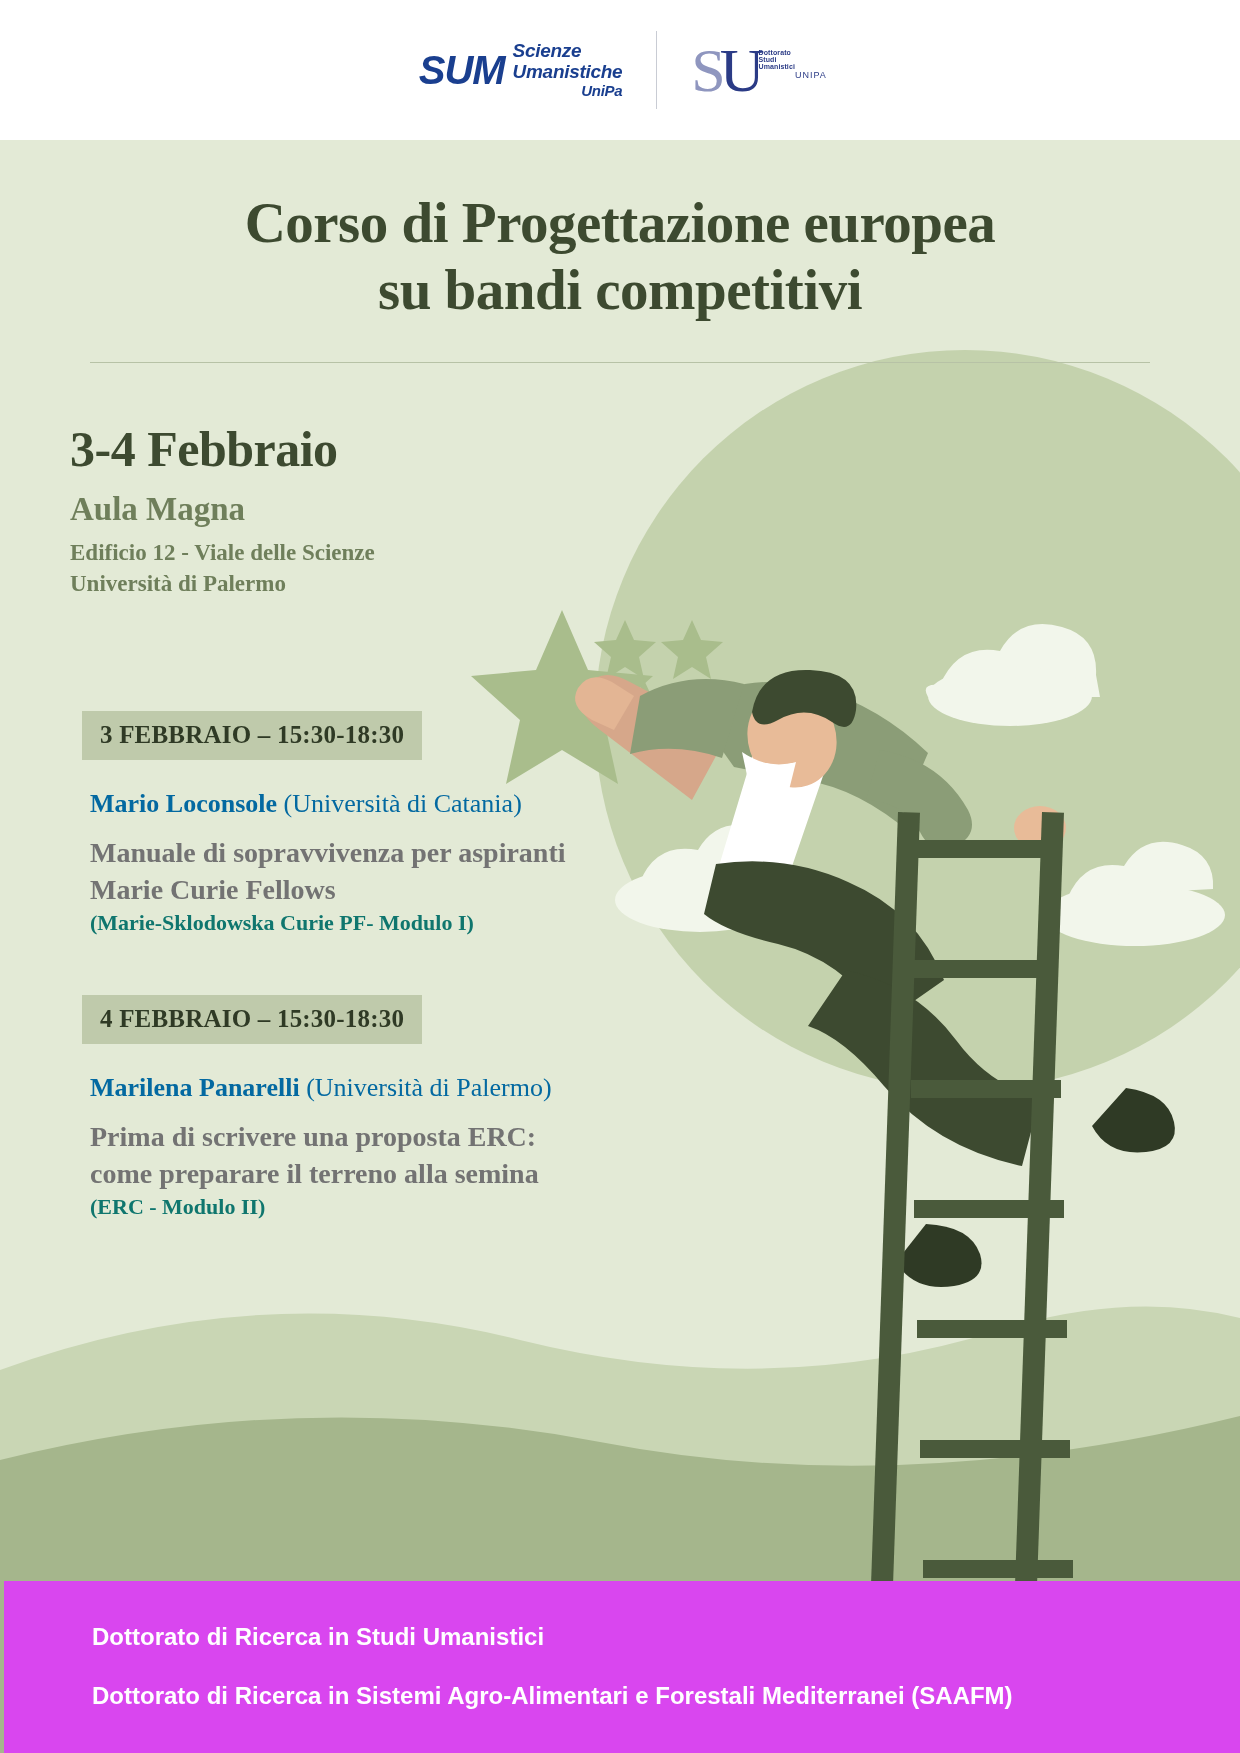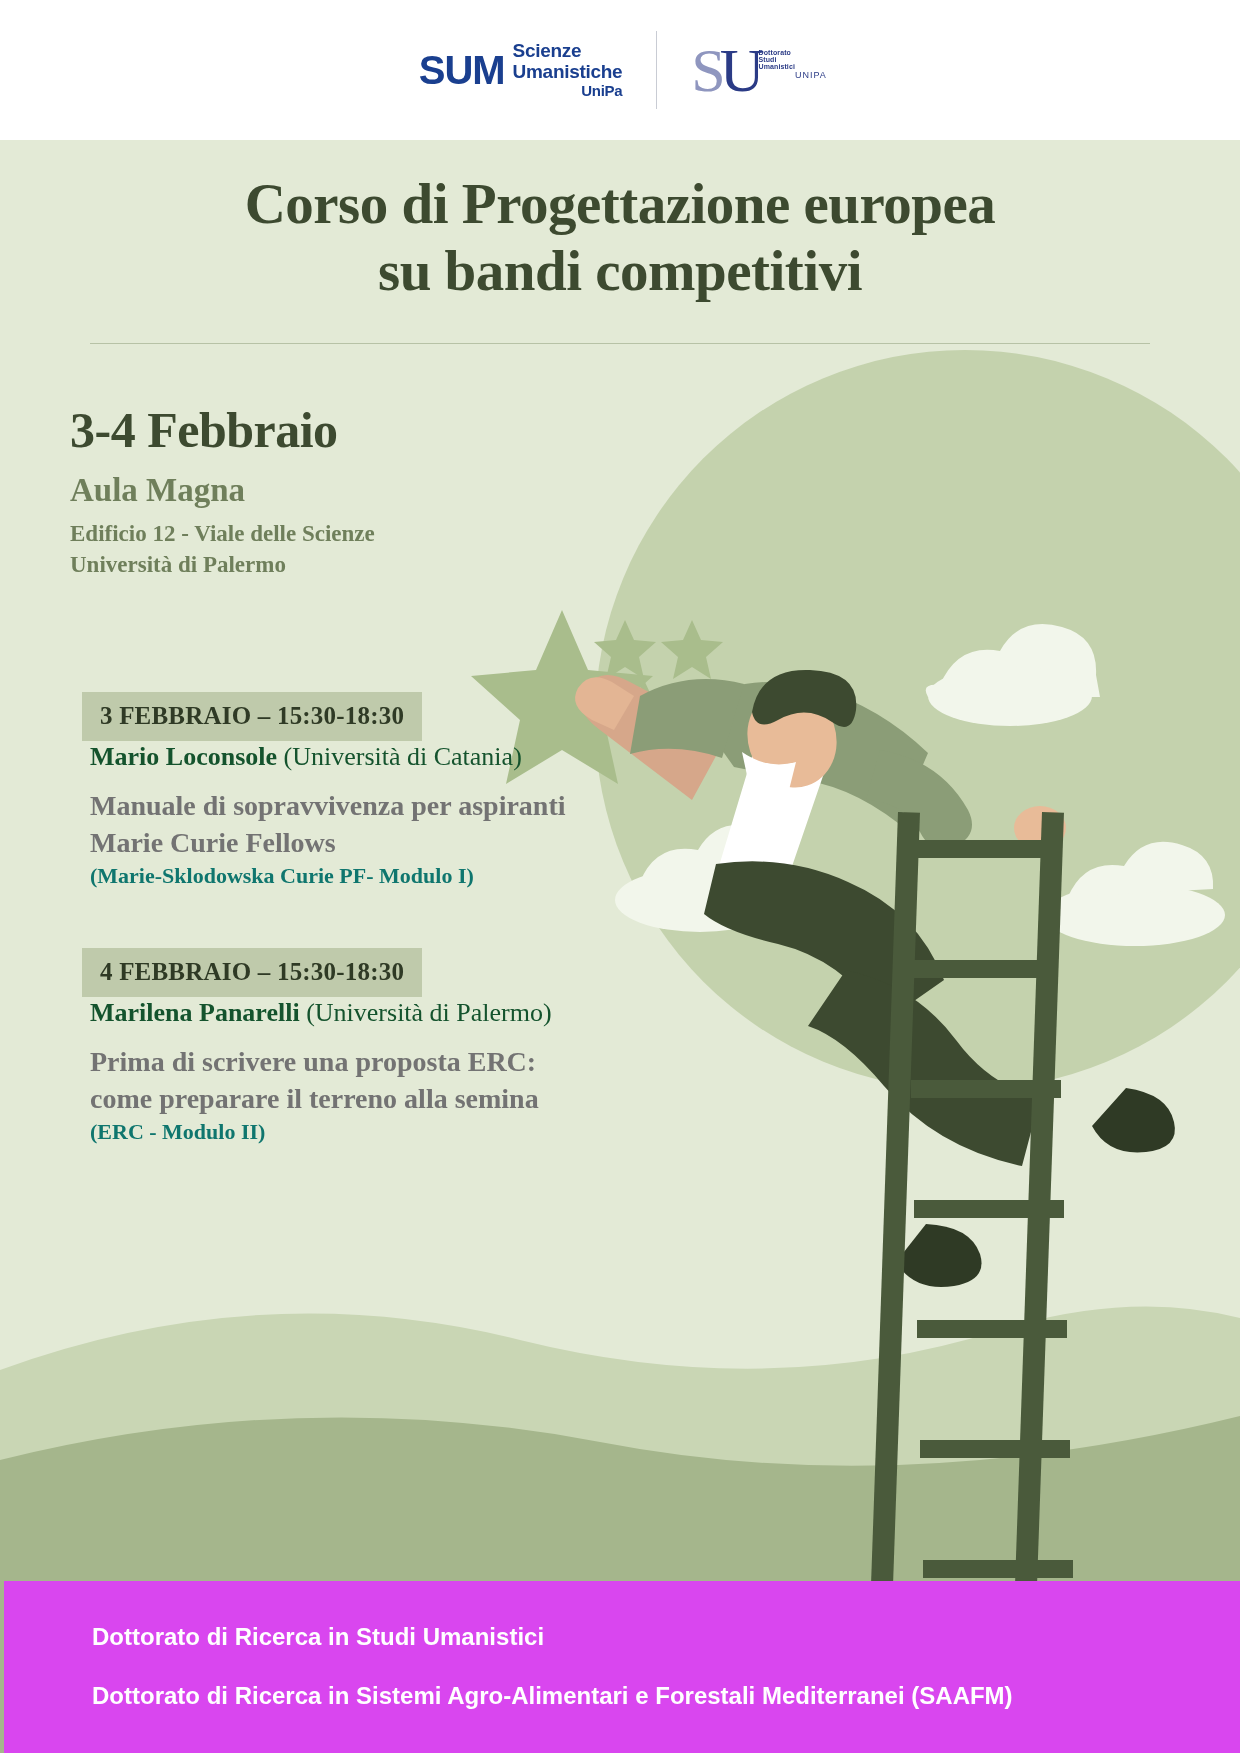--- a/index.html
+++ b/index.html
@@ -35,20 +35,21 @@
   }
   .logos {
     display: flex;
     align-items: center;
     gap: 34px;
   }
   .logo-sum {
     display: flex;
     align-items: center;
     gap: 8px;
+    font-style: italic;
   }
   .logo-sum-mark {
     font-family: "Liberation Sans", sans-serif;
     font-weight: bold;
     font-size: 40px;
     letter-spacing: -1px;
     color: #1a3f8f;
     line-height: 1;
   }
   .logo-sum-text {
@@ -111,21 +112,21 @@
     position: absolute;
     top: 140px; left: 0;
     width: 1240px;
     height: 1613px;
     z-index: 1;
   }
 
   
   .content {
     position: absolute;
-    top: 124px; left: 0;
+    top: 143px; left: 0;
     width: 1240px;
     z-index: 20;
   }
   .title {
     margin: 46px 70px 0 70px;
     text-align: center;
     font-family: "Liberation Serif", serif;
     font-weight: bold;
     font-size: 57px;
     line-height: 1.18;
@@ -178,23 +179,24 @@
   .session-badge {
     display: inline-block;
     background: #bfcaab;
     color: #2f3a25;
     font-weight: bold;
     font-size: 25px;
     letter-spacing: 0.2px;
     padding: 10px 18px 11px 18px;
   }
   .speaker {
+    margin-top: 28px;
     margin-left: 8px;
     font-size: 26px;
-    color: #14532d;
+    color: #0369a1;
     line-height: 1.25;
   }
   .speaker b { font-weight: bold; }
   .talk-title {
     margin-top: 14px;
     margin-left: 8px;
     font-size: 28px;
     font-weight: bold;
     color: #737373;
     line-height: 1.32;

